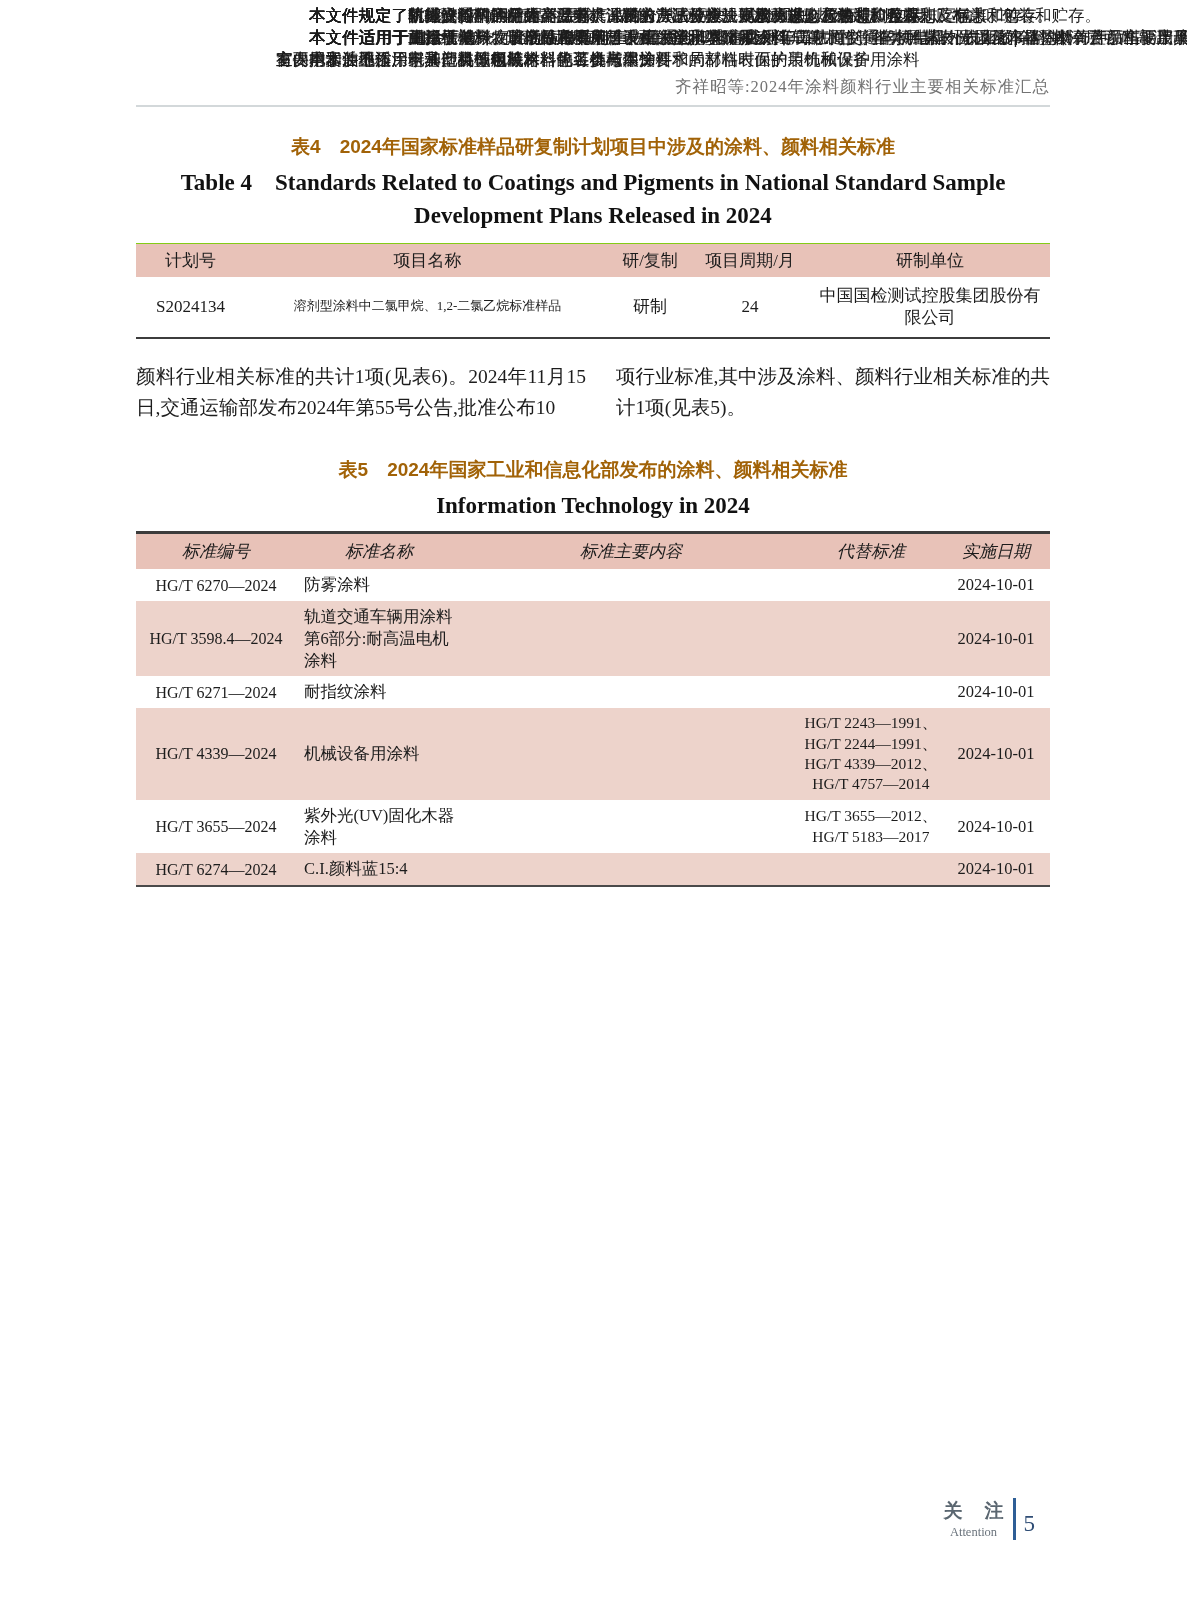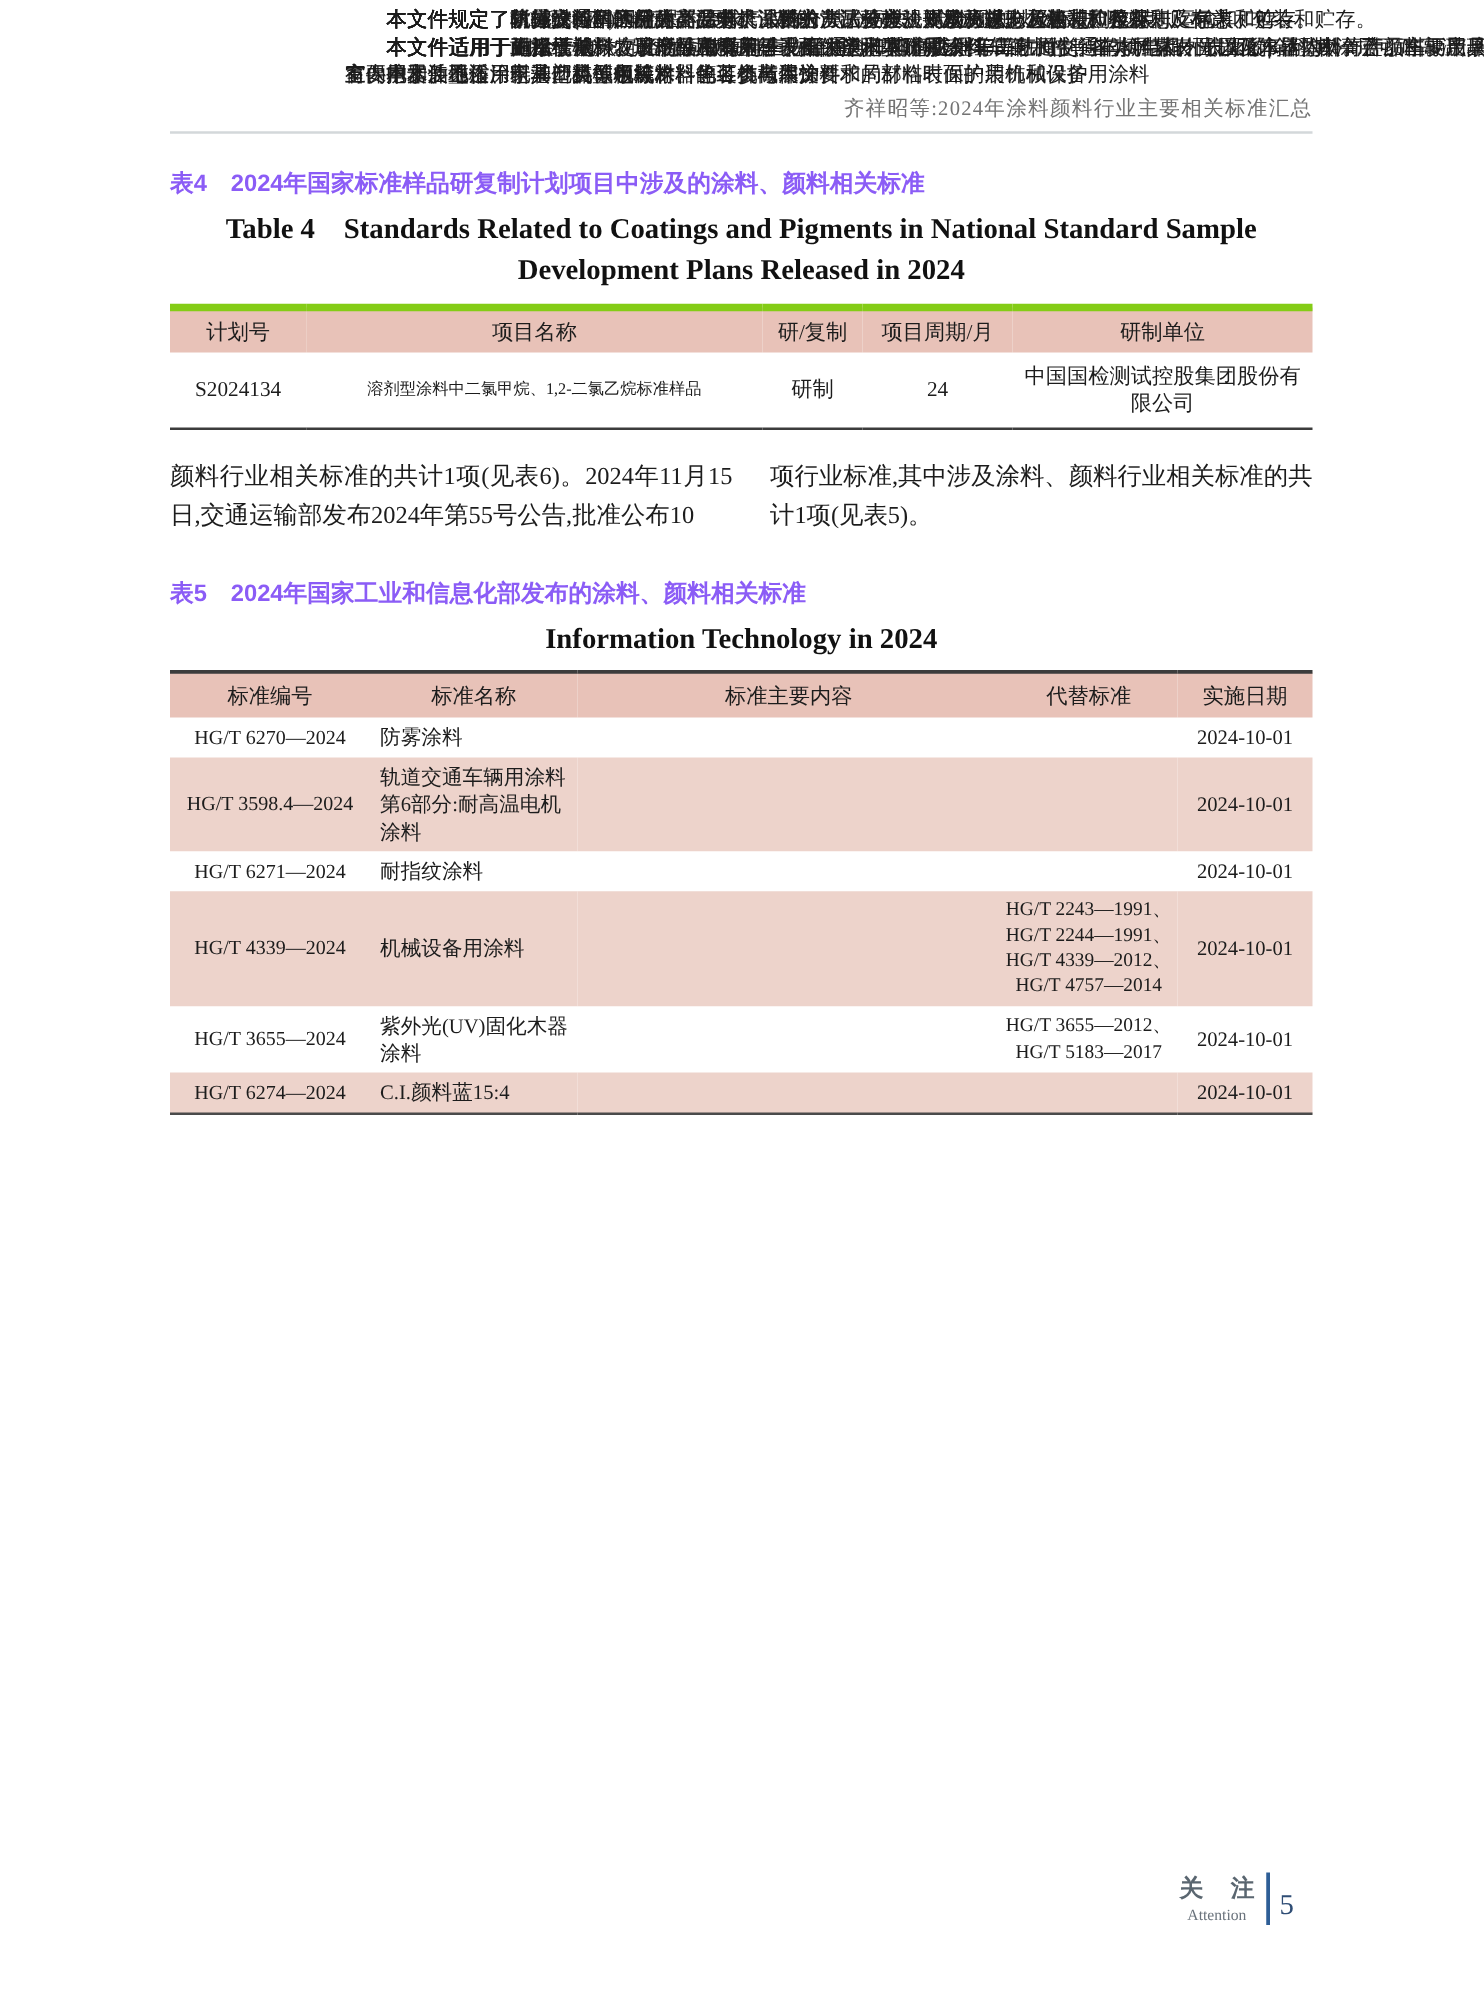--- a/index.html
+++ b/index.html
@@ -12,40 +12,40 @@
 
   
   .running-head{
     padding-top:76px;text-align:right;font-size:16.5px;color:#737373;
     letter-spacing:1px;
   }
   .head-rule{margin-top:7px;border-bottom:2px solid #d3d8da;}
 
   
   .tbl-title-cn{
-    margin-top:27px;font-family:"Liberation Sans","DejaVu Sans",sans-serif;
-    font-weight:bold;font-size:19px;color:#8b5cf6;
+    margin-top:27px;text-align:center;font-family:"Liberation Sans","DejaVu Sans",sans-serif;
+    font-weight:bold;font-size:19px;color:#a16207;
   }
   .tbl-title-en{
     margin-top:6px;text-align:center;font-weight:bold;font-size:23px;color:#111;
     line-height:1.45;
   }
 
   
   table{border-collapse:collapse;table-layout:fixed;width:914px;}
-  .t4{margin-top:10px;border-top:6px solid #84cc16;border-bottom:2.5px solid #3c3c3c;font-size:17px;}
+  .t4{margin-top:10px;border-top:1px solid #84cc16;border-bottom:2.5px solid #3c3c3c;font-size:17px;}
   .t4 th{
     background:#e8c2b8;font-weight:normal;font-size:17px;padding:5px 2px;text-align:center;
   }
   .t4 td{padding:8px 4px;text-align:center;vertical-align:middle;line-height:1.3;}
   .t4 td.proj{white-space:nowrap;font-size:13px;}
 
   .t5{margin-top:9px;border-top:3px solid #3c3c3c;border-bottom:2px solid #4a4a4a;font-size:16.5px;}
   .t5 th{
-    background:#e8c2b8;font-weight:normal;font-size:17px;padding:6px 2px;text-align:center;
+    background:#e8c2b8;font-weight:normal;font-size:17px;padding:6px 2px;text-align:center;font-style:italic;
   }
   .t5 td{vertical-align:middle;padding:5px 4px;line-height:1.32;}
   .t5 tr.alt{background:#edd3cb;}
   .t5 td.code{text-align:center;white-space:nowrap;font-size:16px;}
   .t5 td.name{text-align:left;padding-left:8px;}
   .t5 td.content p{margin:0;text-indent:2em;text-align:justify;}
   .t5 td.replaced{text-align:center;white-space:pre-line;font-size:15.5px;}
   .t5 td.date{text-align:center;}
 
   

